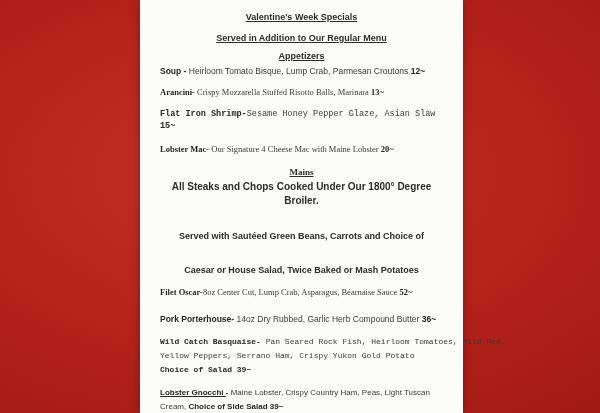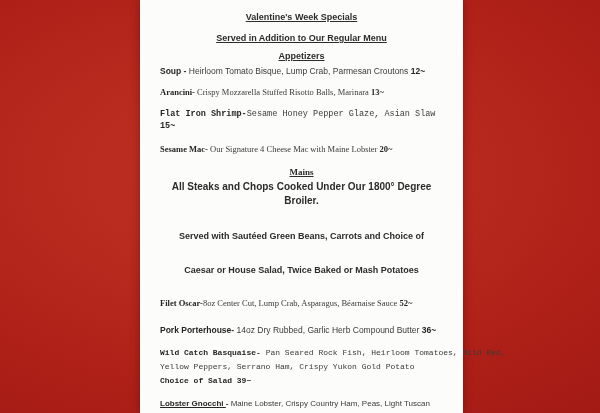--- a/index.html
+++ b/index.html
@@ -21,40 +21,40 @@
   p{margin:0;color:#3a3a3a;}
   .hline{font-size:9px;line-height:12px;font-weight:bold;color:#2c2c2c;}
   .note-big{font-size:10px;line-height:14px;font-weight:bold;color:#2c2c2c;}
   .item{font-size:8.5px;line-height:12px;}
   .item2{font-size:8px;line-height:14px;}
   .line{display:block;}
   .l1{white-space:nowrap;}
   .mt2{margin-top:2px;}.mt3{margin-top:3px;}.mt5{margin-top:22px;}
   .mt9{margin-top:9px;}.mt10{margin-top:10px;font-family:Liberation Mono, monospace;}.mt11{margin-top:11px;}
   .mt15{margin-top:15px;}.mt18{margin-top:6px;}.mt19{margin-top:19px;}
-  .mt21{margin-top:21px;}
+  .mt21{margin-top:10px;}
 </style>
 </head>
 <body>
 
 <div class="stage">
   <div class="page">
 
     <p class="hline center u sans mt3">Valentine's Week Specials</p>
     <p class="hline center u sans mt9">Served in Addition to Our Regular Menu</p>
 
     <p class="hline center u sans mt18">Appetizers</p>
 
     <p class="item sans mt3"><span class="b">Soup - </span><span>Heirloom Tomato Bisque, Lump Crab, Parmesan Croutons </span><span class="b">12~</span></p>
 
     <p class="item serif mt9"><span class="b">Arancini- </span><span>Crispy Mozzarella Stuffed Risotto Balls, Marinara </span><span class="b">13~</span></p>
 
     <p class="item serif mt10"><span class="b">Flat Iron Shrimp-</span><span>Sesame Honey Pepper Glaze, Asian Slaw </span><span class="b">15~</span></p>
 
-    <p class="item serif mt11"><span class="b">Sesame Mac- </span><span>Our Signature 4 Cheese Mac with Maine Lobster </span><span class="b">20~</span></p>
+    <p class="item serif mt11"><span class="b">Lobster Mac- </span><span>Our Signature 4 Cheese Mac with Maine Lobster </span><span class="b">20~</span></p>
 
     <p class="hline center u serif mt11">Mains</p>
     <p class="note-big center sans mt2">All Steaks and Chops Cooked Under Our 1800° Degree Broiler.</p>
     <p class="hline center sans mt5">Served with Sautéed Green Beans, Carrots and Choice of</p>
     <p class="hline center sans mt5">Caesar or House Salad, Twice Baked or Mash Potatoes</p>
 
 
     <p class="item serif mt21"><span class="b">Filet Oscar-</span><span>8oz Center Cut, Lump Crab, Asparagus, Béarnaise Sauce </span><span class="b">52~</span></p>
 
     <p class="item sans mt15"><span class="b">Pork Porterhouse- </span><span>14oz Dry Rubbed, Garlic Herb Compound Butter </span><span class="b">36~</span></p>

